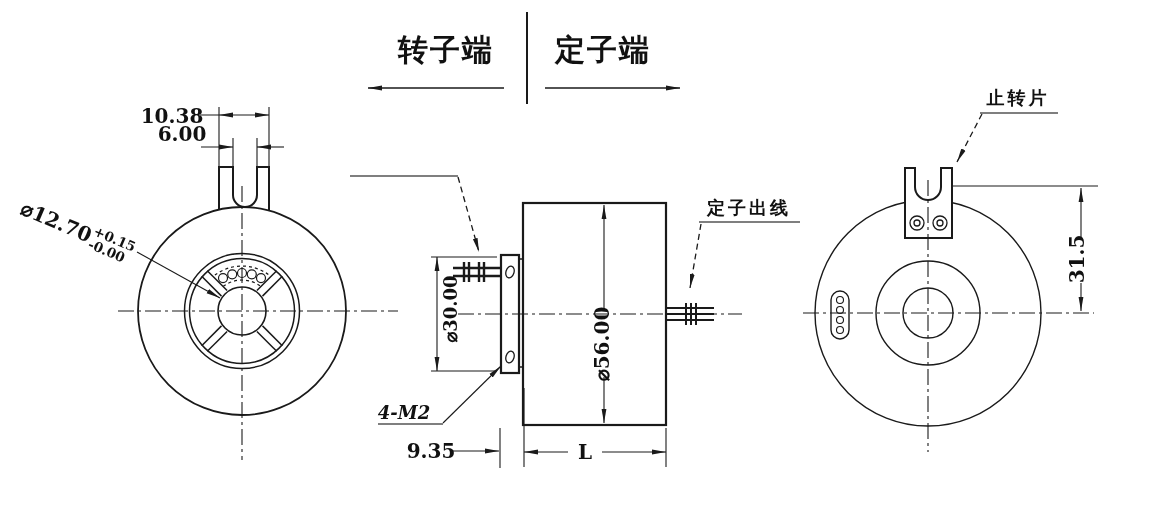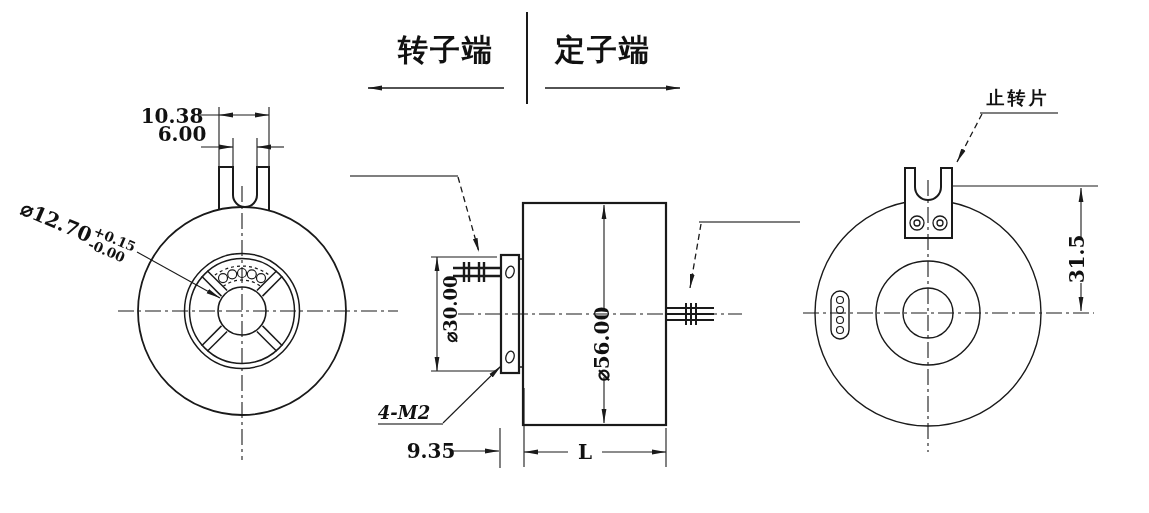--- a/index.html
+++ b/index.html
@@ -195,20 +195,21 @@
   <div class="txt dim" style="left:166px;top:134px;margin-left:16px;">6.00</div>
 
   <div class="bore">
     <span class="main">⌀12.70</span>
     <span class="tol">
       <span>+0.15</span>
       <span>-0.00</span>
     </span>
   </div>
 
+  <div class="txt cjk lbl" style="left:749px;top:208px;">定子出线</div>
 
   <div class="txt dimS rot" style="left:450px;top:309px;">⌀30.00</div>
   <div class="txt dim rot" style="left:602px;top:344px;">⌀56.00</div>
 
   <div class="txt dimS" style="left:404px;top:412px;font-style:italic;">4-M2</div>
   <div class="txt dim" style="left:431px;top:451px;">9.35</div>
   <div class="txt dim" style="left:585px;top:452px;">L</div>
 
   <div class="txt cjk lbl" style="left:1018px;top:98px;">止转片</div>
   <div class="txt dim rot" style="left:1077px;top:259px;">31.5</div>

